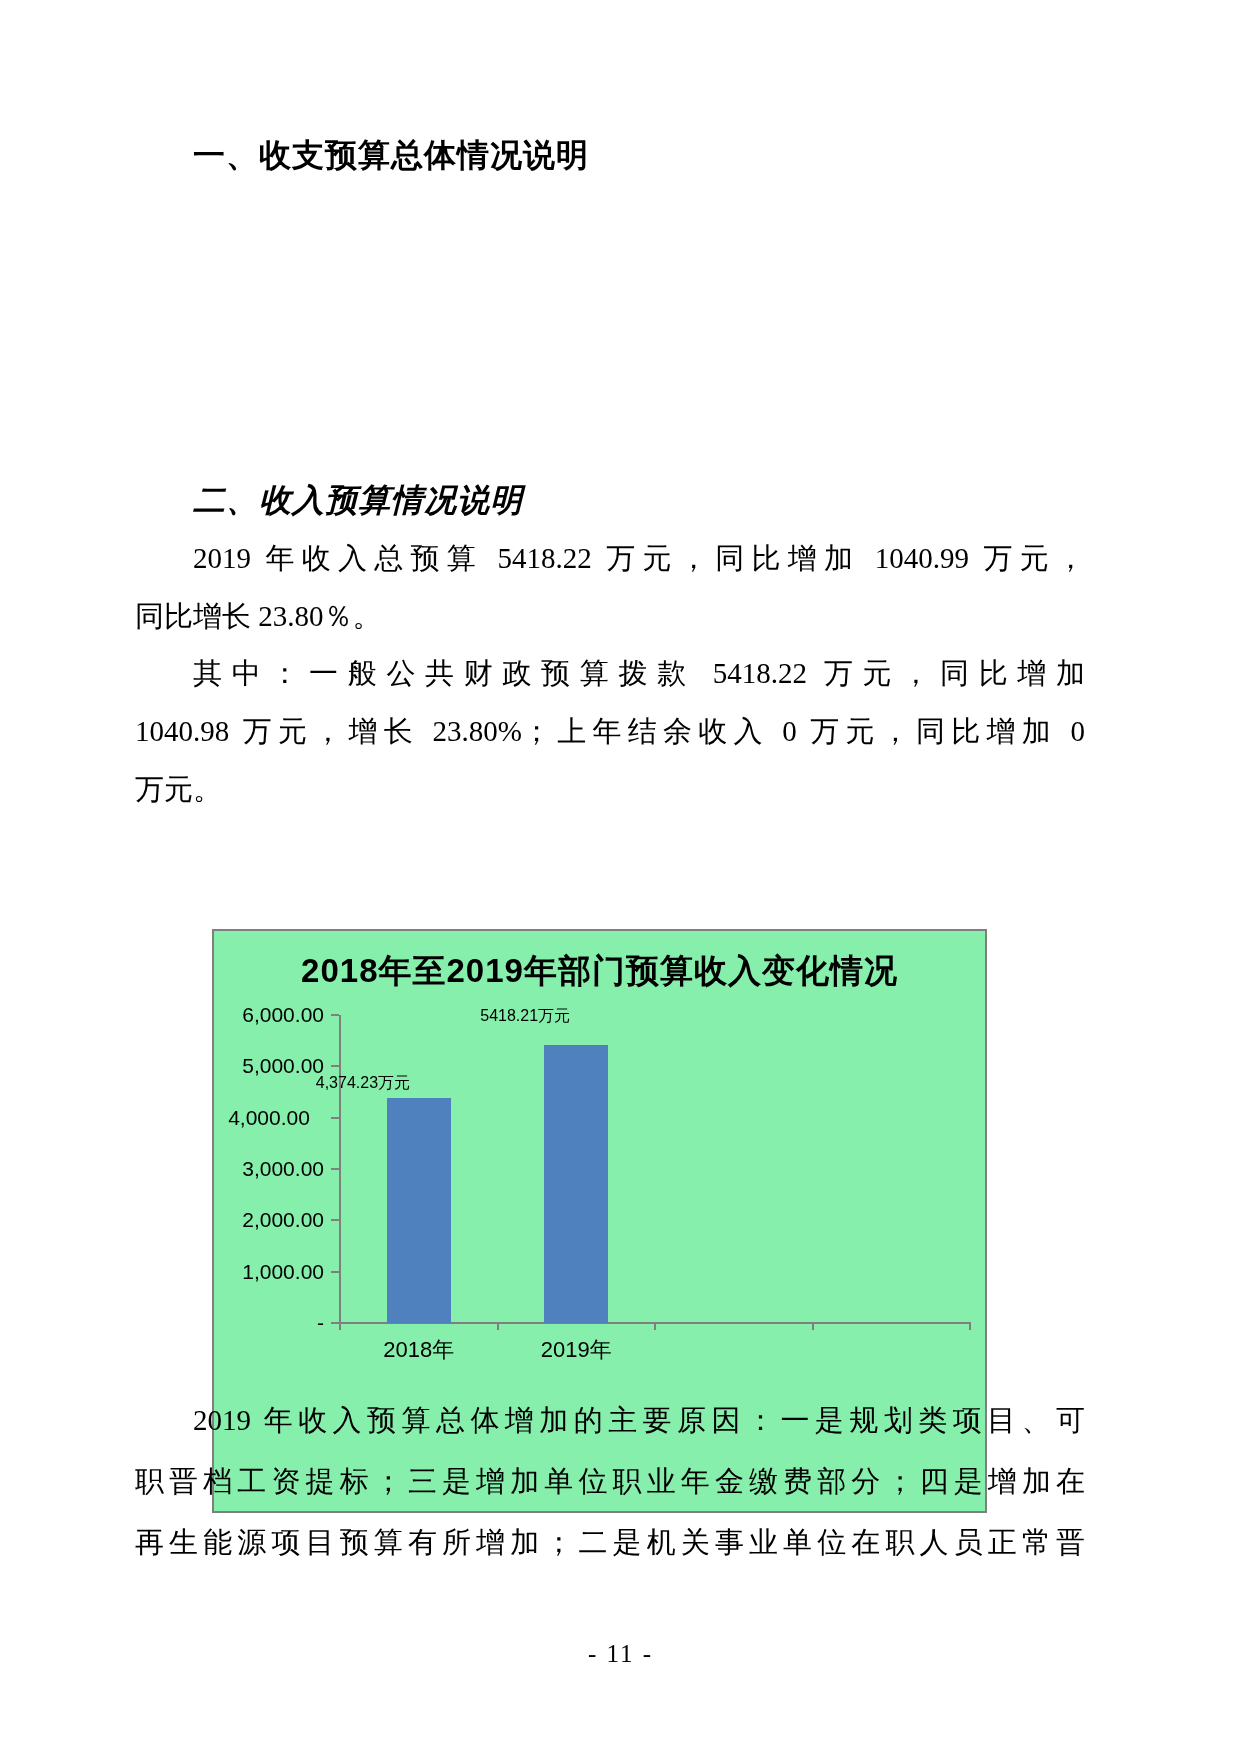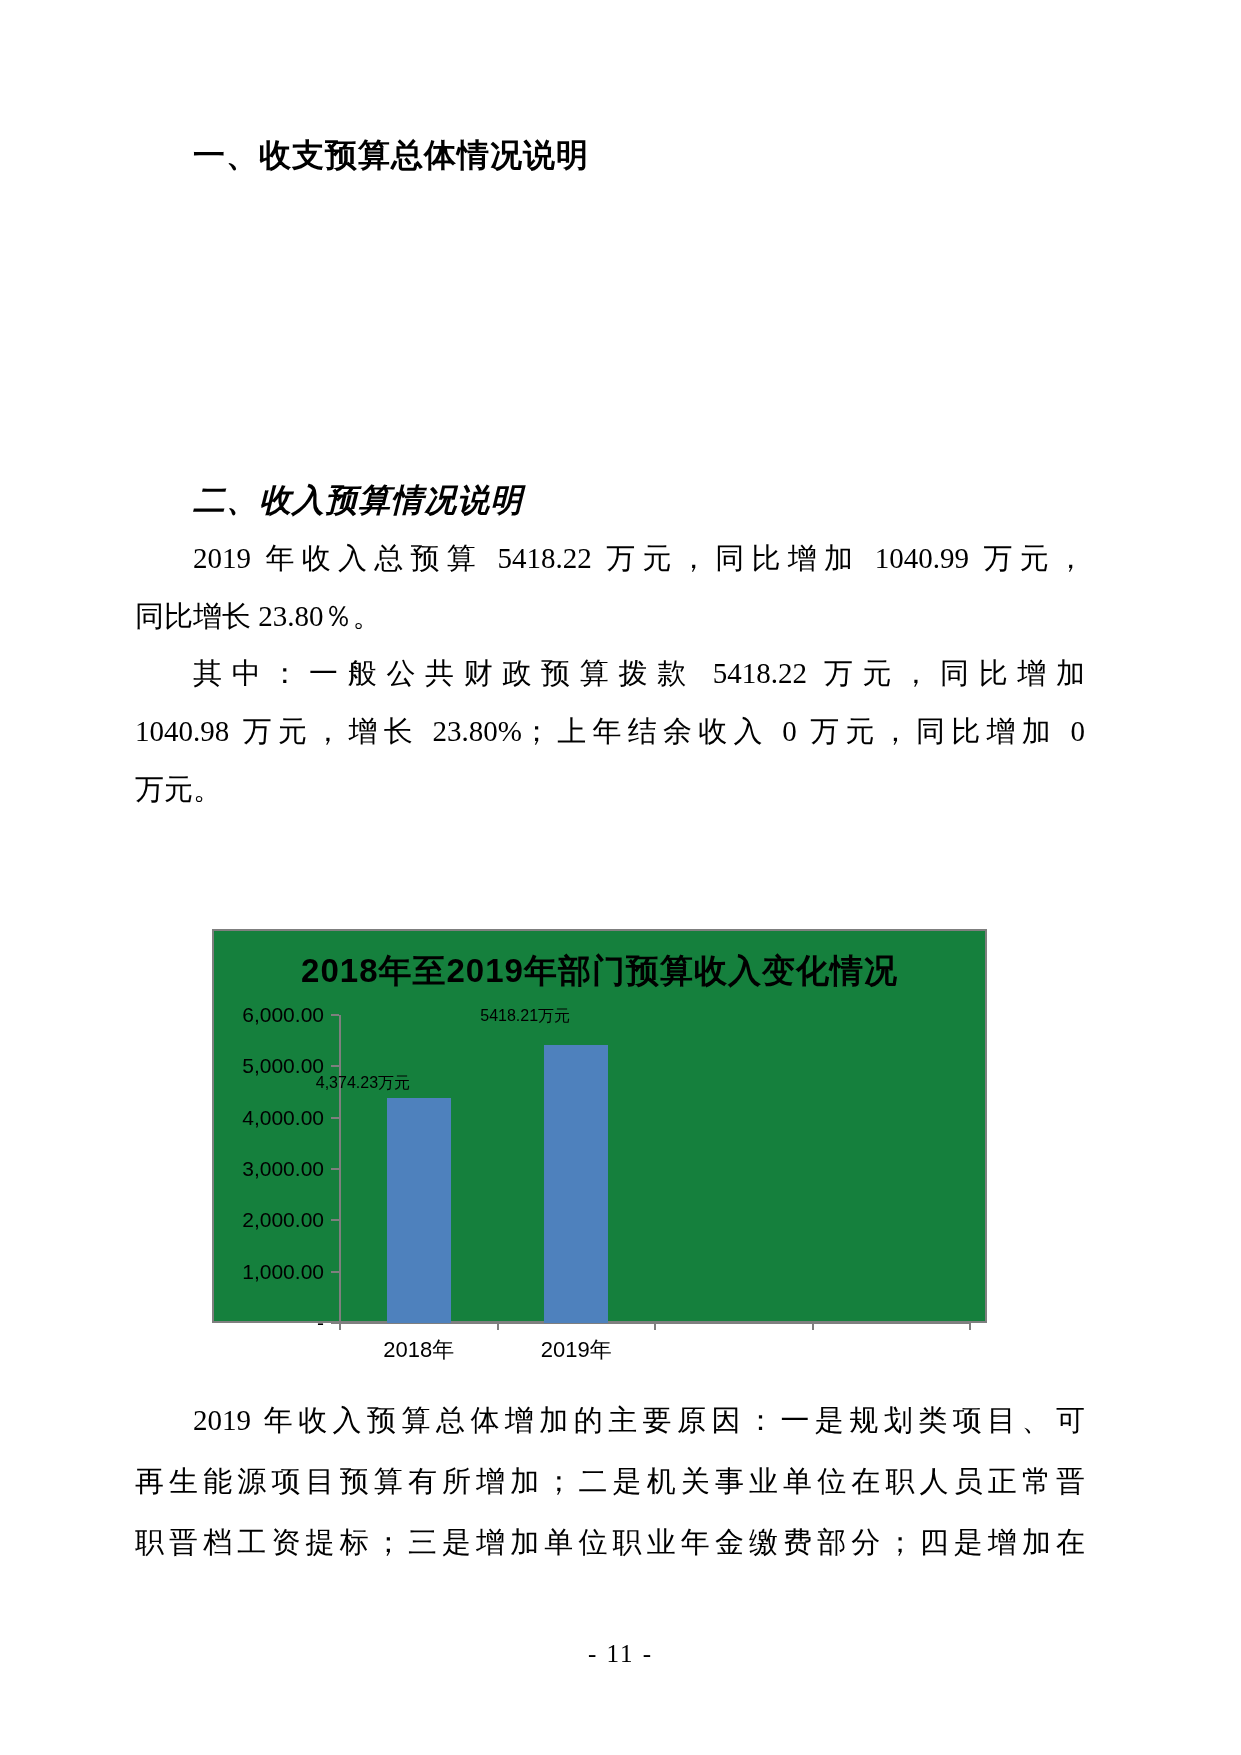--- a/index.html
+++ b/index.html
@@ -20,22 +20,22 @@
   }
   .p4 .bl{line-height:61px;}
   .jl{text-align-last:justify;}
   .ind{padding-left:58px;}
   .footer{
     position:absolute;top:1640px;left:0;width:100%;
     text-align:center;font-size:25px;letter-spacing:2px;
   }
   
   .chart-box{
-    position:absolute;left:212px;top:929px;width:775px;height:394px;
-    border:2px solid #7f7f7f;background:#15803d;box-sizing:border-box;
+    position:absolute;left:212px;top:929px;width:775px;height:584px;
+    border:2px solid #7f7f7f;background:#86efac;box-sizing:border-box;
     font-family:"Liberation Sans","DejaVu Sans",sans-serif;
   }
   .chart-title{
     position:absolute;top:18px;left:0;width:100%;text-align:center;
     font-weight:bold;font-size:33px;letter-spacing:1px;color:#000;
   }
   .ytick-label{position:absolute;left:0;width:110px;text-align:right;font-size:21px;line-height:24px;color:#000;}
   .cat-label{position:absolute;font-size:22px;line-height:26px;text-align:center;color:#000;}
   .bar{position:absolute;}
   .dlabel{position:absolute;font-size:16px;line-height:26px;white-space:nowrap;color:#000;}
@@ -65,21 +65,21 @@
   <div class="chart-box" id="chart-box">
     <div class="chart-title">2018年至2019年部门预算收入变化情况</div>
 
   <div class="axis" style="left: 125px; top: 84px; width: 2px; height: 308px; background: rgb(127, 127, 127);"></div>
       <div class="axis" style="left: 125px; top: 391px; width: 632px; height: 2px; background: rgb(127, 127, 127);"></div>
       <div class="axis" style="left: 117px; top: 83px; width: 8px; height: 2px; background: rgb(127, 127, 127);"></div>
       <div class="ytick-label" style="top: 72px;">6,000.00</div>
       <div class="axis" style="left: 117px; top: 134.333px; width: 8px; height: 2px; background: rgb(127, 127, 127);"></div>
       <div class="ytick-label" style="top: 123.333px;">5,000.00</div>
       <div class="axis" style="left: 117px; top: 185.667px; width: 8px; height: 2px; background: rgb(127, 127, 127);"></div>
-      <div class="ytick-label" style="top: 174.667px;">4,000.00</div>
+      <div class="ytick-label" style="top: 174.667px; text-align: center;">4,000.00</div>
       <div class="axis" style="left: 117px; top: 237px; width: 8px; height: 2px; background: rgb(127, 127, 127);"></div>
       <div class="ytick-label" style="top: 226px;">3,000.00</div>
       <div class="axis" style="left: 117px; top: 288.333px; width: 8px; height: 2px; background: rgb(127, 127, 127);"></div>
       <div class="ytick-label" style="top: 277.333px;">2,000.00</div>
       <div class="axis" style="left: 117px; top: 339.667px; width: 8px; height: 2px; background: rgb(127, 127, 127);"></div>
       <div class="ytick-label" style="top: 328.667px;">1,000.00</div>
       <div class="axis" style="left: 117px; top: 391px; width: 8px; height: 2px; background: rgb(127, 127, 127);"></div>
       <div class="ytick-label" style="top: 380px;">-</div>
       <div class="axis" style="left: 125px; top: 392px; width: 2px; height: 7px; background: rgb(127, 127, 127);"></div>
       <div class="axis" style="left: 282.5px; top: 392px; width: 2px; height: 7px; background: rgb(127, 127, 127);"></div>
@@ -89,19 +89,19 @@
       <div class="bar" style="left: 172.75px; top: 167px; width: 64px; height: 225px; background: rgb(78, 129, 189);"></div>
       <div class="dlabel" style="left: 101.75px; width: 220px; top: 139px;">4,374.23万元</div>
       <div class="bar" style="left: 330.25px; top: 114px; width: 64px; height: 278px; background: rgb(78, 129, 189);"></div>
       <div class="dlabel" style="left: 266.25px; width: 220px; top: 72px;">5418.21万元</div>
       <div class="cat-label" style="left: 124.75px; width: 160px; top: 406px;">2018年</div>
       <div class="cat-label" style="left: 282.25px; width: 160px; top: 406px;">2019年</div>
     </div>
 
   <div class="para p4" style="top:1390px;">
     <div class="bl jl ind">2019 年收入预算总体增加的主要原因：一是规划类项目、可</div>
+    <div class="bl jl">职晋档工资提标；三是增加单位职业年金缴费部分；四是增加在</div>
     <div class="bl jl">再生能源项目预算有所增加；二是机关事业单位在职人员正常晋</div>
-    <div class="bl jl">职晋档工资提标；三是增加单位职业年金缴费部分；四是增加在</div>
   </div>
 
   <div class="footer">- 11 -</div>
 
 </div>
 
 </body></html>

